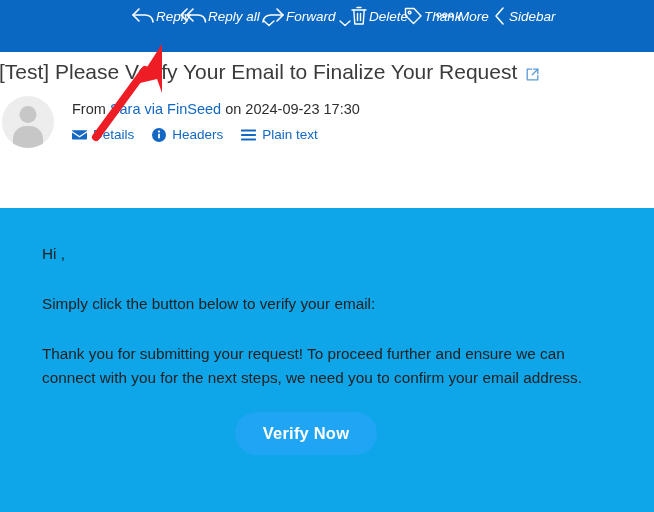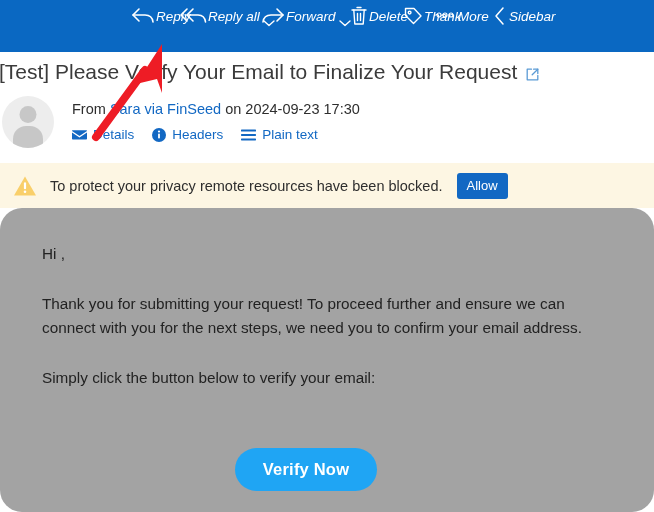--- a/index.html
+++ b/index.html
@@ -202,23 +202,22 @@
     line-height: 15px;
   }
 
   
   .body-area {
     position: absolute;
     left: 0;
     top: 208px;
     width: 654px;
     height: 304px;
-    background: #a3a3a3;
+    background: #0ea5e9;
     overflow: hidden;
-    border-radius: 22px;
   }
   .body-inner {
     padding: 0 42px;
   }
   .p {
     font-size: 15.3px;
     line-height: 24px;
     color: #222222;
     margin: 0;
   }
@@ -238,21 +237,20 @@
     color: #ffffff;
     border: none;
     border-radius: 22px;
     font-family: "Liberation Sans", sans-serif;
     font-size: 16.5px;
     font-weight: bold;
     letter-spacing: 0.2px;
     padding: 12px 28px;
     cursor: pointer;
     line-height: 19px;
-    margin-top: 36px;
   }
 
   
   .annotation {
     position: absolute;
     left: 0; top: 0;
     width: 654px;
     height: 512px;
     pointer-events: none;
   }
@@ -417,37 +415,26 @@
               <rect x="0" y="9.5" width="15" height="1.9" rx="0.6"></rect>
             </svg>
           </span>
           <span>Plain text</span>
         </div>
 
       </div>
     </div>
   </div>
 
-  <div class="banner">
-    <span class="banner-icon">
-      <svg width="24" height="22" viewBox="0 0 24 22">
-        <path d="M12 1.6 L23 20.4 H1 Z" fill="#f9cf6a"></path>
-        <rect x="10.9" y="7.3" width="2.2" height="7" rx="1.1" fill="#ffffff"></rect>
-        <circle cx="12" cy="16.8" r="1.3" fill="#ffffff"></circle>
-      </svg>
-    </span>
-    <span class="banner-text">To protect your privacy remote resources have been blocked.</span>
-    <button class="allow-btn">Allow</button>
-  </div>
 
   <div class="body-area">
     <div class="body-inner">
       <p class="p p-hi">Hi ,</p>
+      <p class="p p-simply">Simply click the button below to verify your email:</p>
       <p class="p p-thanks">Thank you for submitting your request! To proceed further and ensure we can connect with you for the next steps, we need you to confirm your email address.</p>
-      <p class="p p-simply">Simply click the button below to verify your email:</p>
       <div class="verify-wrap">
         <button class="verify-btn">Verify Now</button>
       </div>
     </div>
   </div>
 
   <svg class="annotation" viewBox="0 0 654 512">
     <g>
       <path d="M96 137 L145 70" stroke="#ee1c25" stroke-width="8" stroke-linecap="round" fill="none"></path>
       <path d="M162 44 L136 84 L157 79 L162 93 Z" fill="#ee1c25"></path>

